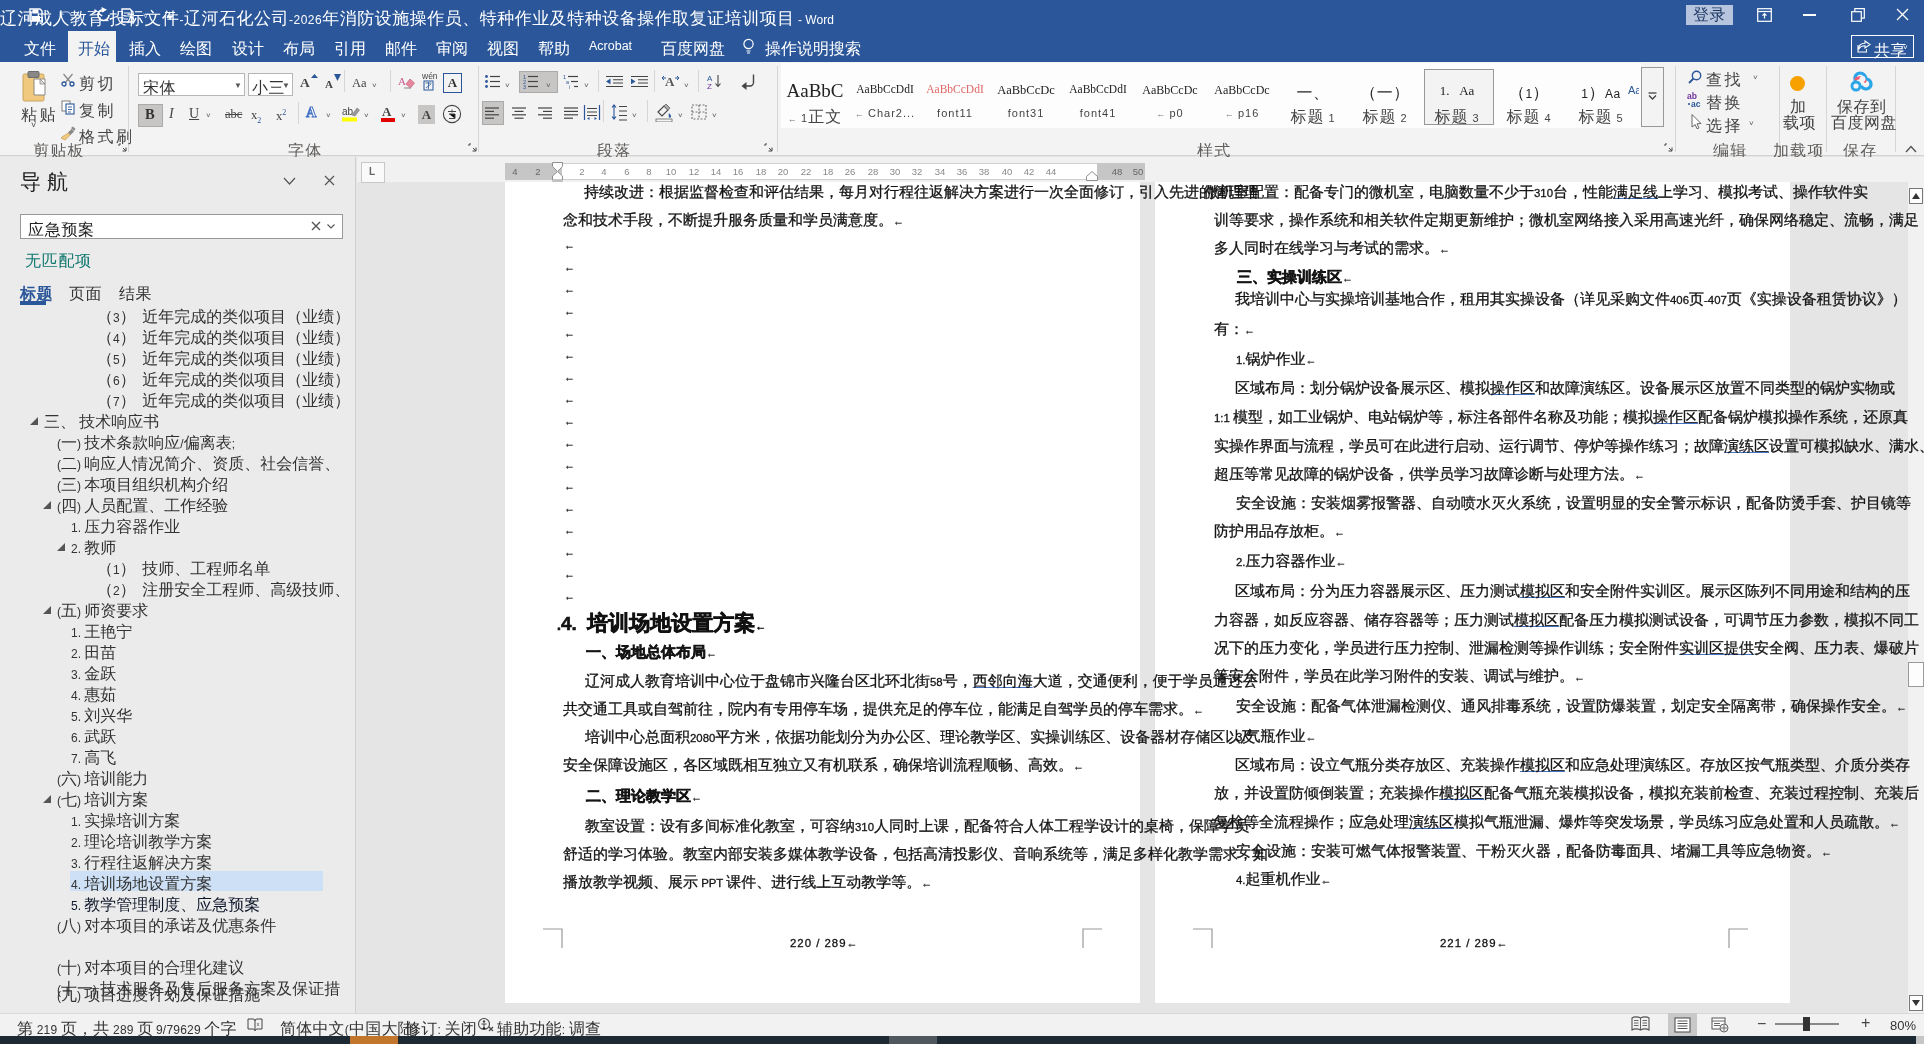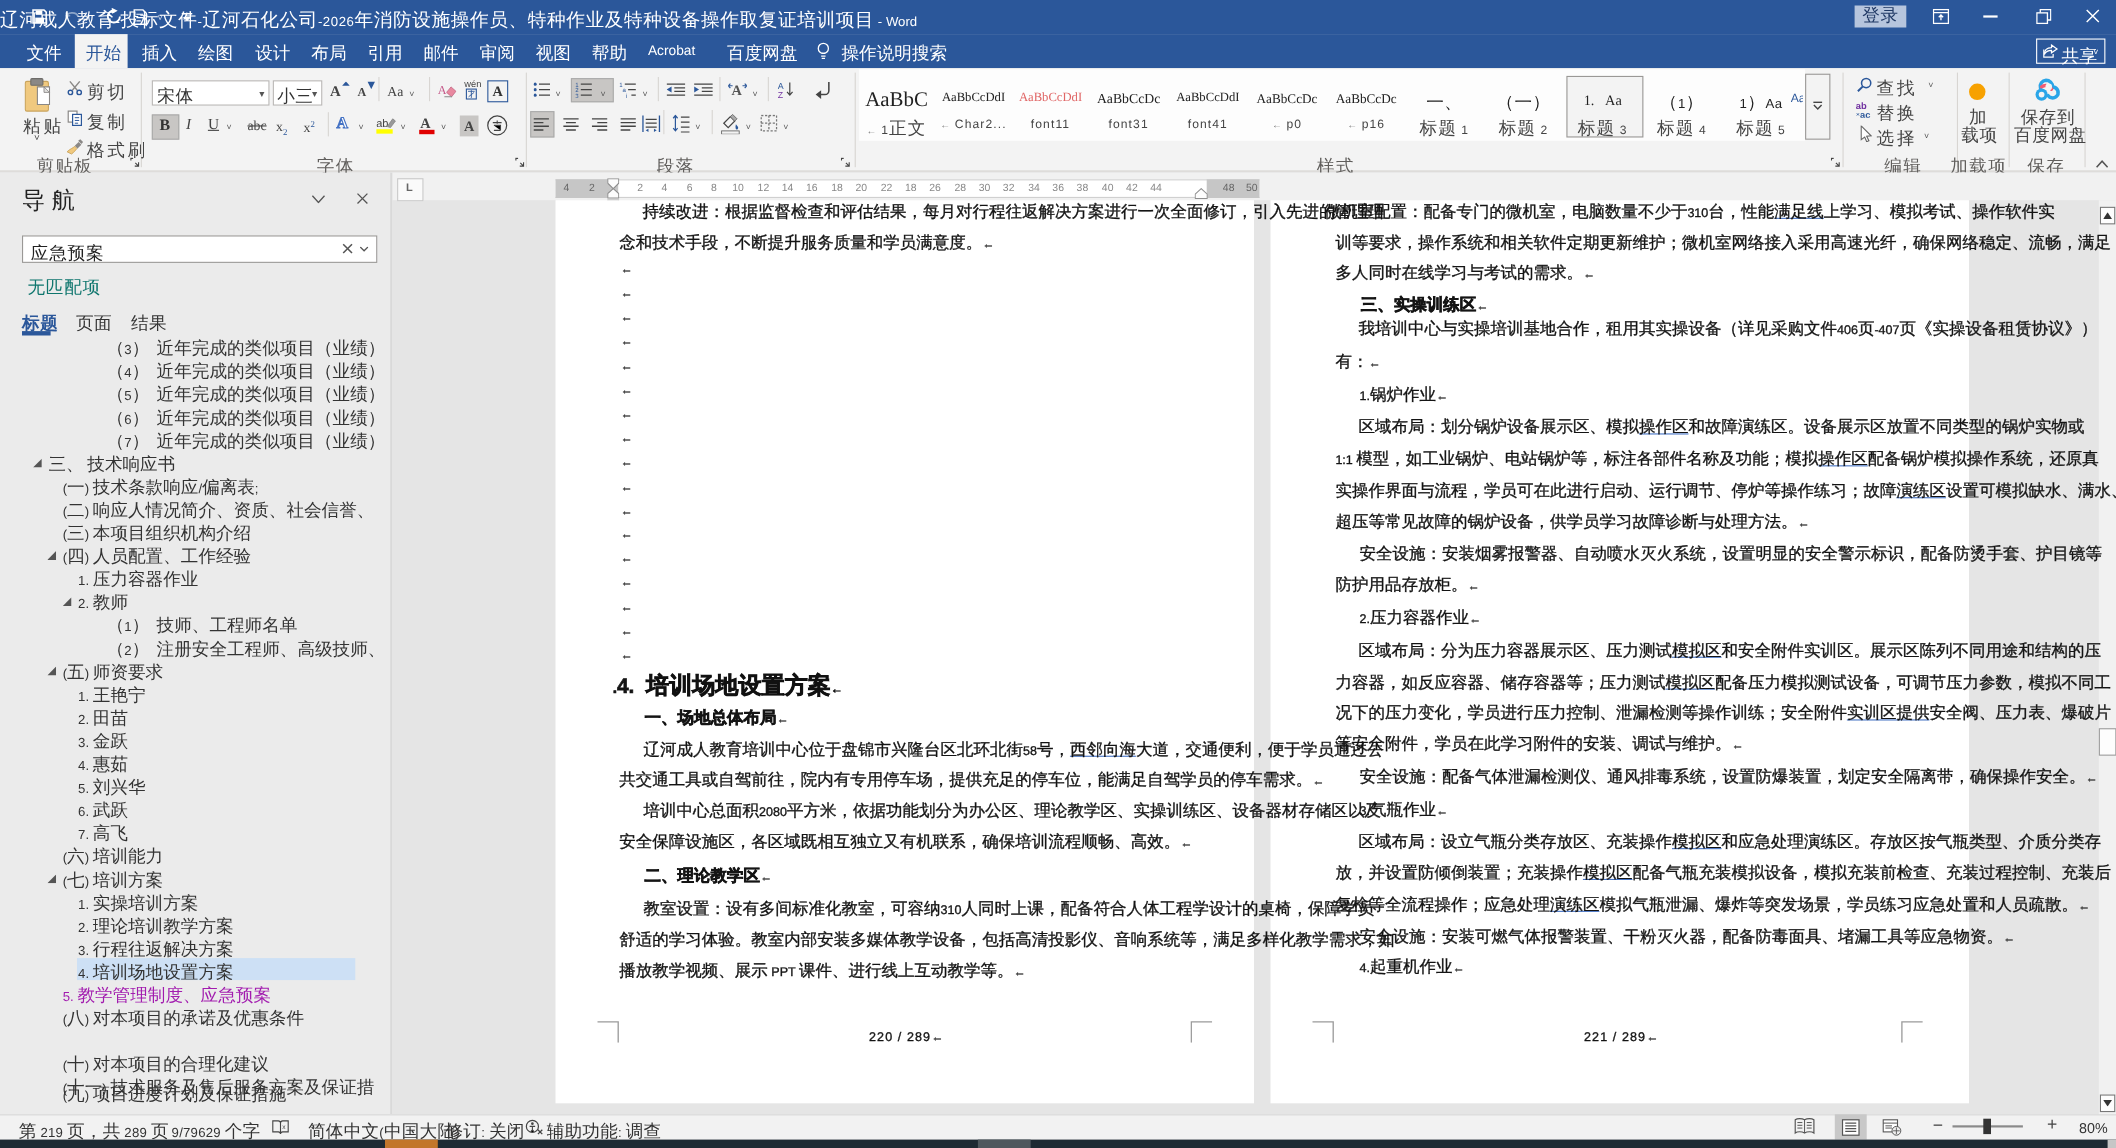--- a/index.html
+++ b/index.html
@@ -411,21 +411,21 @@
 <div class="abs nowrap" style="left:71px;top:748px;width:269px;height:18px;color:#333;font-size:12px;letter-spacing:0;overflow:hidden">7. <span class="t">高飞</span></div>
 <div class="abs nowrap" style="left:57px;top:769px;width:283px;height:18px;color:#333;font-size:12px;letter-spacing:0;overflow:hidden">(<span class="t">六</span>) <span class="t">培训能力</span></div>
 <svg class="abs" style="left:43px;top:795px" width="8" height="8" viewBox="0 0 8 8">
     <path d="M8 0 V8 H0 Z" fill="#555"></path>
   </svg>
 <div class="abs nowrap" style="left:57px;top:790px;width:283px;height:18px;color:#333;font-size:12px;letter-spacing:0;overflow:hidden">(<span class="t">七</span>) <span class="t">培训方案</span></div>
 <div class="abs nowrap" style="left:71px;top:811px;width:269px;height:18px;color:#333;font-size:12px;letter-spacing:0;overflow:hidden">1. <span class="t">实操培训方案</span></div>
 <div class="abs nowrap" style="left:71px;top:832px;width:269px;height:18px;color:#333;font-size:12px;letter-spacing:0;overflow:hidden">2. <span class="t">理论培训教学方案</span></div>
 <div class="abs nowrap" style="left:71px;top:853px;width:269px;height:18px;color:#333;font-size:12px;letter-spacing:0;overflow:hidden">3. <span class="t">行程往返解决方案</span></div>
 <div class="abs nowrap" style="left:71px;top:874px;width:269px;height:18px;color:#333;font-size:12px;letter-spacing:0;overflow:hidden">4. <span class="t">培训场地设置方案</span></div>
-<div class="abs nowrap" style="left:57px;top:895px;width:269px;height:18px;color:#a21caf;font-size:12px;letter-spacing:0;overflow:hidden">5. <span class="t">教学管理制度、应急预案</span></div>
+<div class="abs nowrap" style="left:71px;top:895px;width:269px;height:18px;color:#0f172a;font-size:12px;letter-spacing:0;overflow:hidden">5. <span class="t">教学管理制度、应急预案</span></div>
 <div class="abs nowrap" style="left:57px;top:916px;width:283px;height:18px;color:#333;font-size:12px;letter-spacing:0;overflow:hidden">(<span class="t">八</span>) <span class="t">对本项目的承诺及优惠条件</span></div>
 <div class="abs nowrap" style="left:57px;top:985px;width:283px;height:18px;color:#333;font-size:12px;letter-spacing:0;overflow:hidden">(<span class="t">九</span>) <span class="t">项目进度计划及保证措施</span></div>
 <div class="abs nowrap" style="left:57px;top:958px;width:283px;height:18px;color:#333;font-size:12px;letter-spacing:0;overflow:hidden">(<span class="t">十</span>) <span class="t">对本项目的合理化建议</span></div>
 <div class="abs nowrap" style="left:57px;top:979px;width:283px;height:18px;color:#333;font-size:12px;letter-spacing:0;overflow:hidden">(<span class="t">十一</span>) <span class="t">技术服务及售后服务方案及保证措施</span></div>
 <div class="abs" style="left:357px;top:157px;width:1567px;height:856px;background:#e5e5e5;"></div>
 <div class="abs" style="left:357px;top:157px;width:1567px;height:25px;background:#f1f1f1;"></div>
 <div class="abs" style="left:361px;top:162px;width:24px;height:21px;background:#fafafa;border:1px solid #c8c8c8;"></div>
 <div class="abs" style="left:369px;top:166px;font-size:10px;color:#666;font-weight:bold">L</div>
 <div class="abs" style="left:505px;top:163px;width:640px;height:17px;background:#ffffff;border-top:1px solid #d0d0d0;border-bottom:1px solid #d0d0d0;overflow:hidden;"></div>
 <div class="abs" style="left:505px;top:163px;width:57px;height:17px;background:#c6c6c6;"></div>

